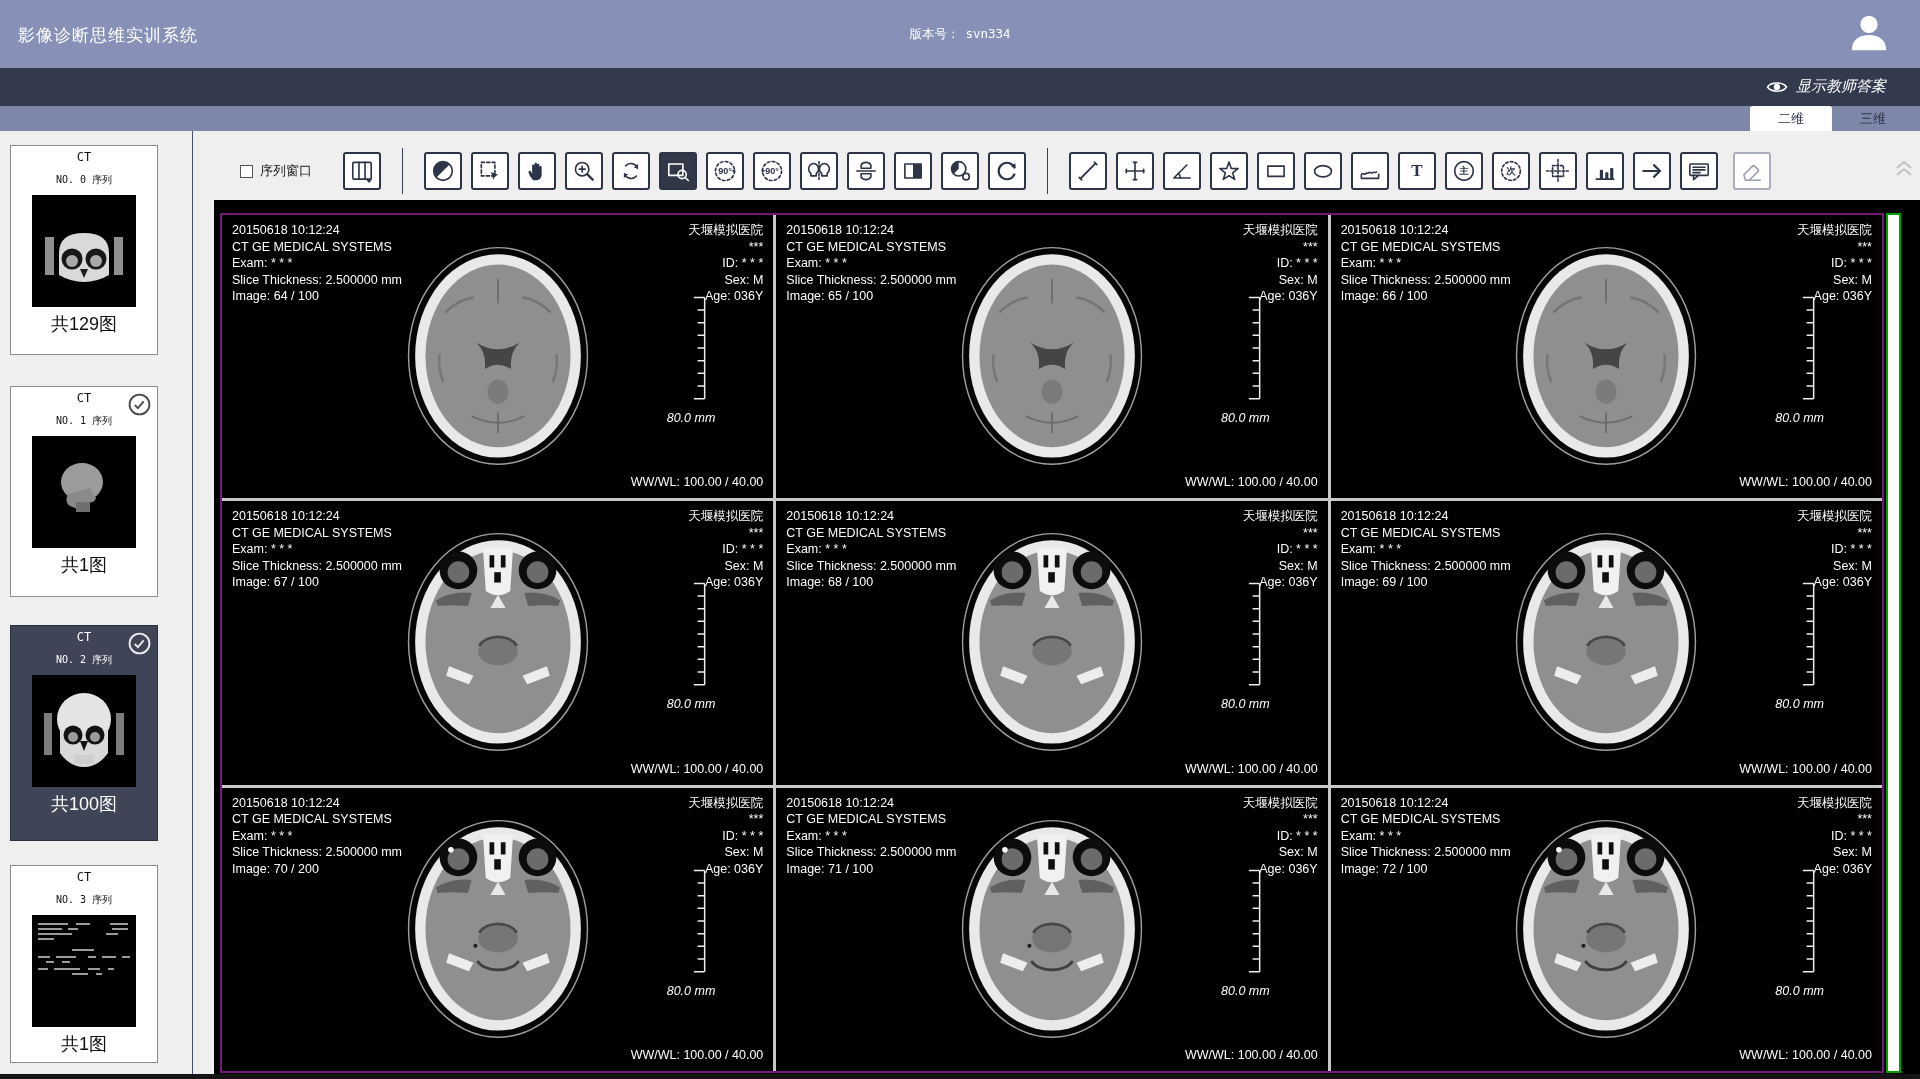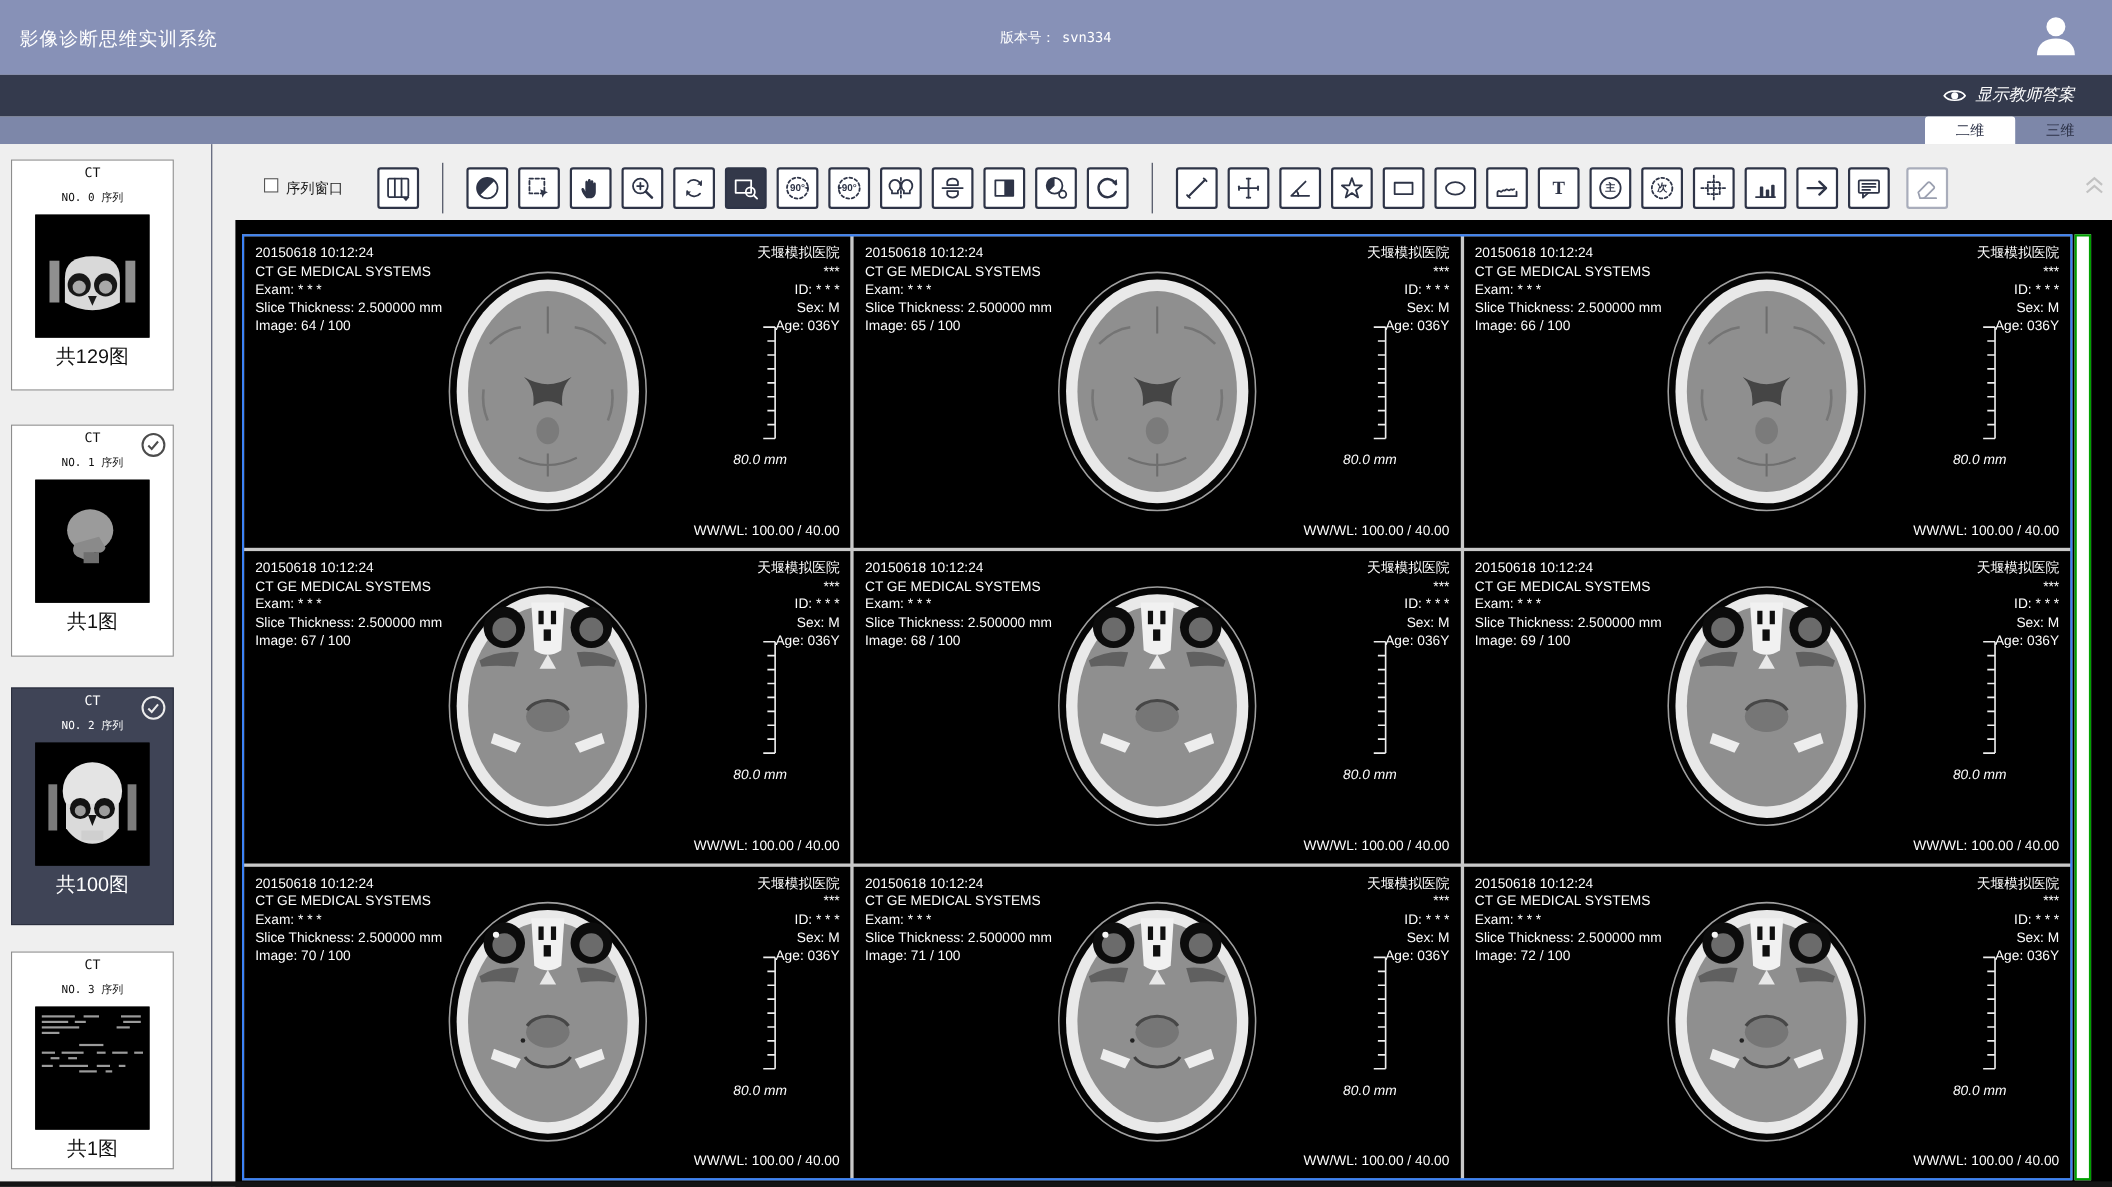--- a/index.html
+++ b/index.html
@@ -37,40 +37,40 @@
   .card .thumb{width:104px;height:112px;margin:8px auto 5px;display:block;background:#000;}
   .card .cnt{font-size:18px;}
   .card.selected{background:#3f4456;color:#fff;border-color:#2b2f3e;}
   .card .chk{position:absolute;top:6px;right:6px;width:23px;height:23px;color:#4c4c4c;}
   .card.selected .chk{color:#ececec;}
 
   .main{position:absolute;left:193px;top:0;right:0;bottom:0;}
 
   
   .tb-row{position:absolute;left:47px;top:20px;height:40px;display:flex;align-items:center;gap:9px;}
-  .cbx-wrap{display:flex;gap:7px;margin-right:22px;cursor:pointer;}
+  .cbx-wrap{display:flex;align-items:center;gap:7px;margin-right:22px;cursor:pointer;}
   .cbx{width:13px;height:13px;background:#fff;border:1px solid #555;box-sizing:border-box;}
   .cbx-label{font-size:13px;color:#1d1d1d;}
   .tb-btn{width:38px;height:38px;box-sizing:border-box;background:#fff;border:2px solid #2e3447;border-radius:3px;
           position:relative;display:flex;align-items:center;justify-content:center;flex:0 0 auto;cursor:pointer;}
   .tb-btn svg{width:26px;height:26px;}
   .tb-btn.active{background:#333849;}
   .tb-btn.active svg *{stroke:#fff;}
   .tb-btn.muted{border-color:#a9adbb;margin-left:6px;}
   .tb-btn.muted svg *{stroke:#9ba0b0;fill:none;}
   .tb-divider{width:1px;height:46px;background:#3a3f52;margin:0 12px;flex:0 0 auto;}
   .tb-txt{position:absolute;left:50%;top:50%;transform:translate(-50%,-50%);font-size:9px;font-weight:bold;color:#2e3447;white-space:nowrap;}
   .tb-txt.big{font-size:17px;font-family:"Liberation Serif",serif;}
   .tb-txt.cjk{font-size:9.5px;}
   .collapse{position:absolute;left:1700px;top:25px;width:22px;height:24px;cursor:pointer;}
 
   
   .viewport{position:absolute;left:21px;top:69px;right:0;bottom:0;background:#000;}
   .grid{position:absolute;left:6px;top:13px;width:1664px;height:860px;box-sizing:border-box;
-        border:2px solid #3b82f6;background:#c8c8c8;display:grid;
+        border:2px solid #701a75;background:#c8c8c8;display:grid;
         grid-template-columns:1fr 1fr 1fr;grid-template-rows:1fr 1fr 1fr;gap:3px;}
   .vsb{position:absolute;left:1672px;top:13px;width:15px;height:860px;box-sizing:border-box;
        background:#fff;border:2px solid #00a000;cursor:pointer;}
   .cell{position:relative;background:#000;overflow:hidden;color:#fdfdfd;}
   .ov{position:absolute;font-size:12.5px;line-height:16.5px;}
   .ov.tl{left:10px;top:7px;}
   .ov.tr{right:10px;top:7px;text-align:right;}
   .brain{position:absolute;left:50%;top:16px;transform:translateX(-50%);width:226px;height:246px;}
   .ruler{position:absolute;right:66px;top:76px;width:15px;height:114px;}
   .mm{position:absolute;right:58px;top:196px;font-style:italic;font-size:12.5px;}
@@ -826,21 +826,21 @@
         <circle cx="70" cy="48" r="3" fill="#f7f7f7"></circle>
         <circle cx="96" cy="150" r="2.2" fill="#222"></circle>
       </g>
     </svg>
 
     <div class="ov tl">
       <div>20150618 10:12:24</div>
       <div>CT GE MEDICAL SYSTEMS</div>
       <div>Exam: * * *</div>
       <div>Slice Thickness: 2.500000 mm</div>
-      <div>Image: 70 / 100</div>
+      <div>Image: 70 / 200</div>
     </div>
 
     <div class="ov tr">
       <div>天堰模拟医院</div>
       <div>***</div>
       <div>ID: * * *</div>
       <div>Sex: M</div>
       <div>Age: 036Y</div>
     </div>
 

